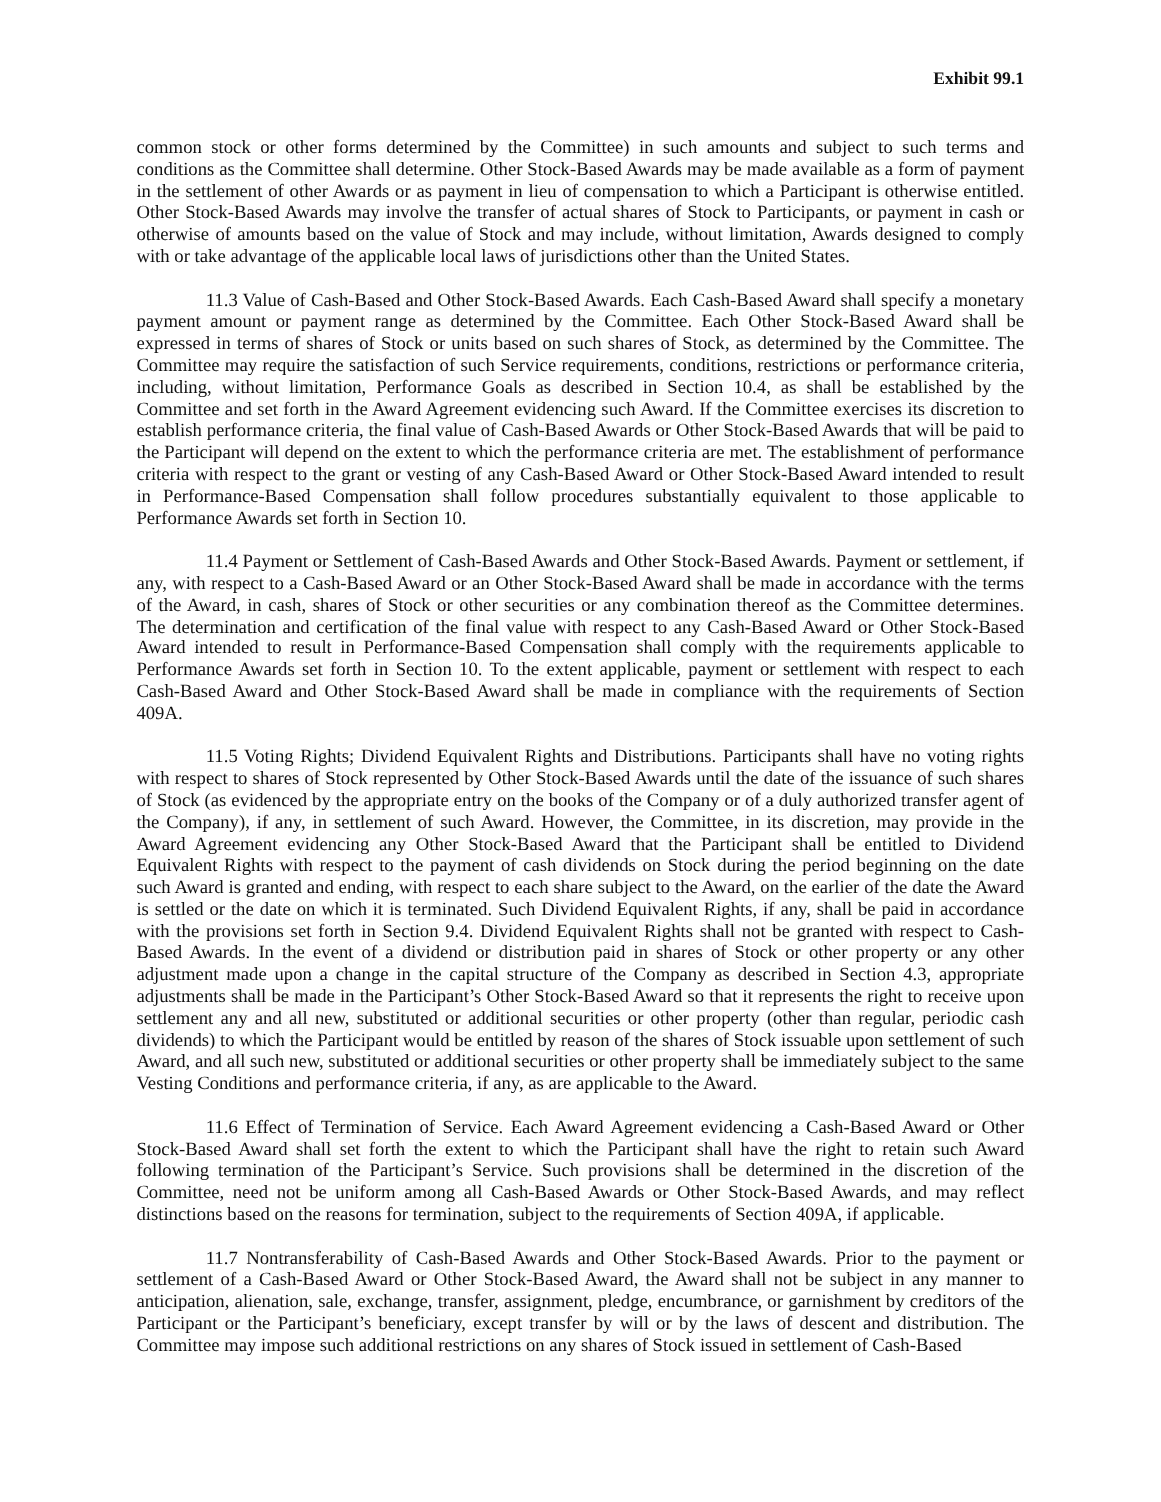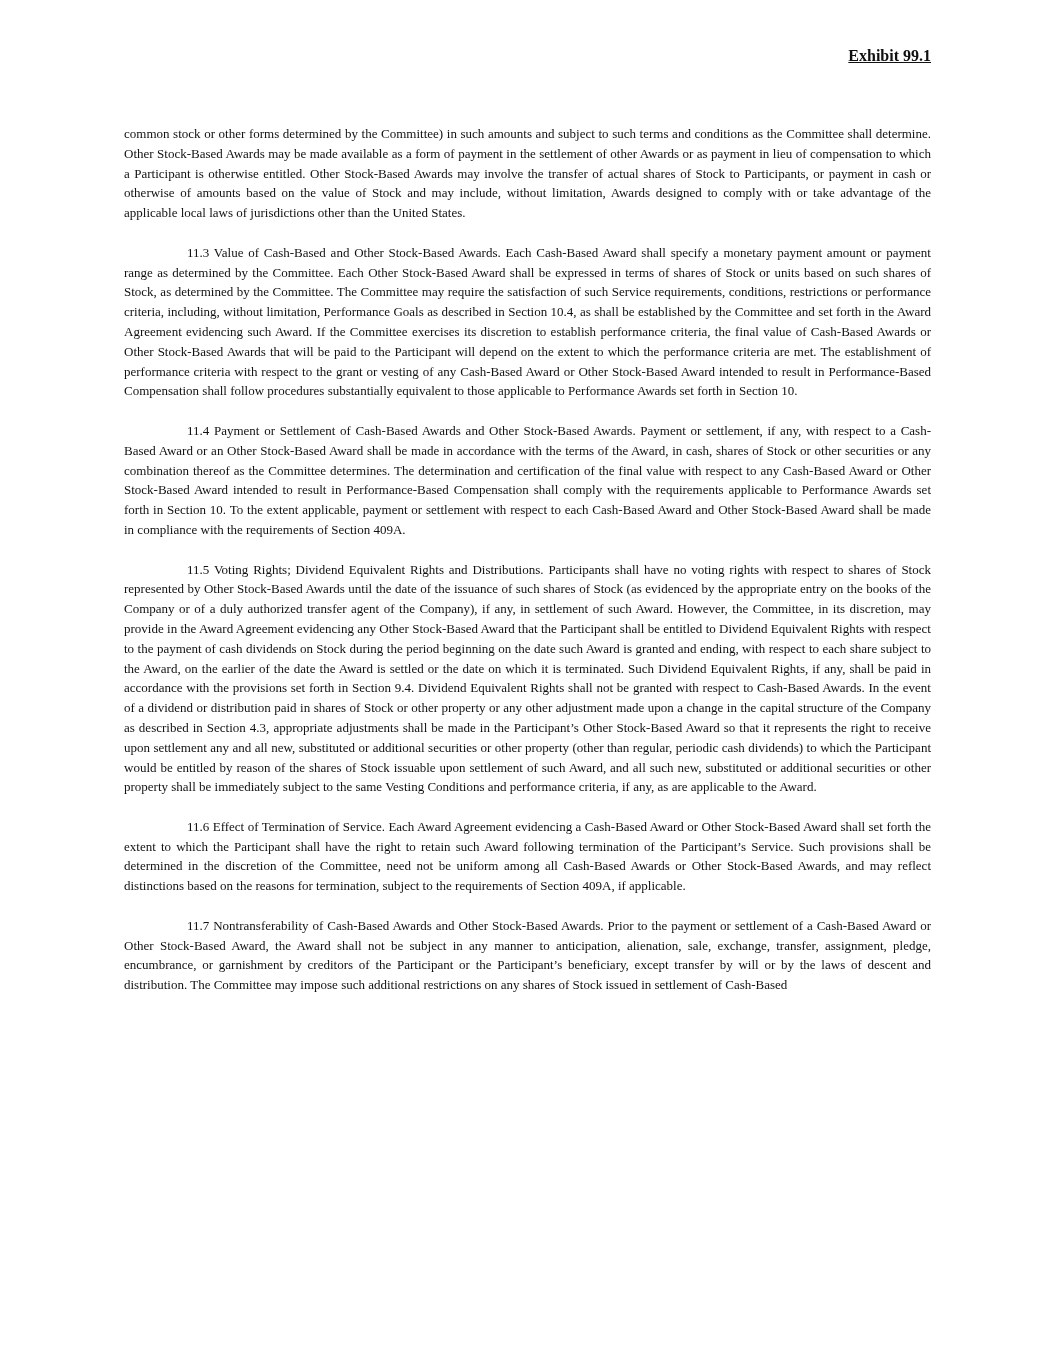--- a/index.html
+++ b/index.html
@@ -10,33 +10,32 @@
     body {
       width: 1055px;
       height: 1365px;
       position: relative;
       overflow: hidden;
       font-family: "Liberation Serif", "DejaVu Serif", serif;
       color: #111111;
     }
     .exhibit {
       position: absolute;
-      top: 46px;
+      top: 62px;
       right: 124px;
       font-weight: bold;
       font-size: 16px;
       line-height: 20px;
-      text-decoration: underline;
     }
     .content {
       position: absolute;
       left: 124px;
       top: 124px;
       width: 807px;
-      font-size: 13px;
+      font-size: 17px;
       line-height: 19.8px;
       text-align: justify;
     }
     .para {
       margin: 0 0 19.8px 0;
     }
     .para.indent {
       text-indent: 63px;
     }
     .heading {

